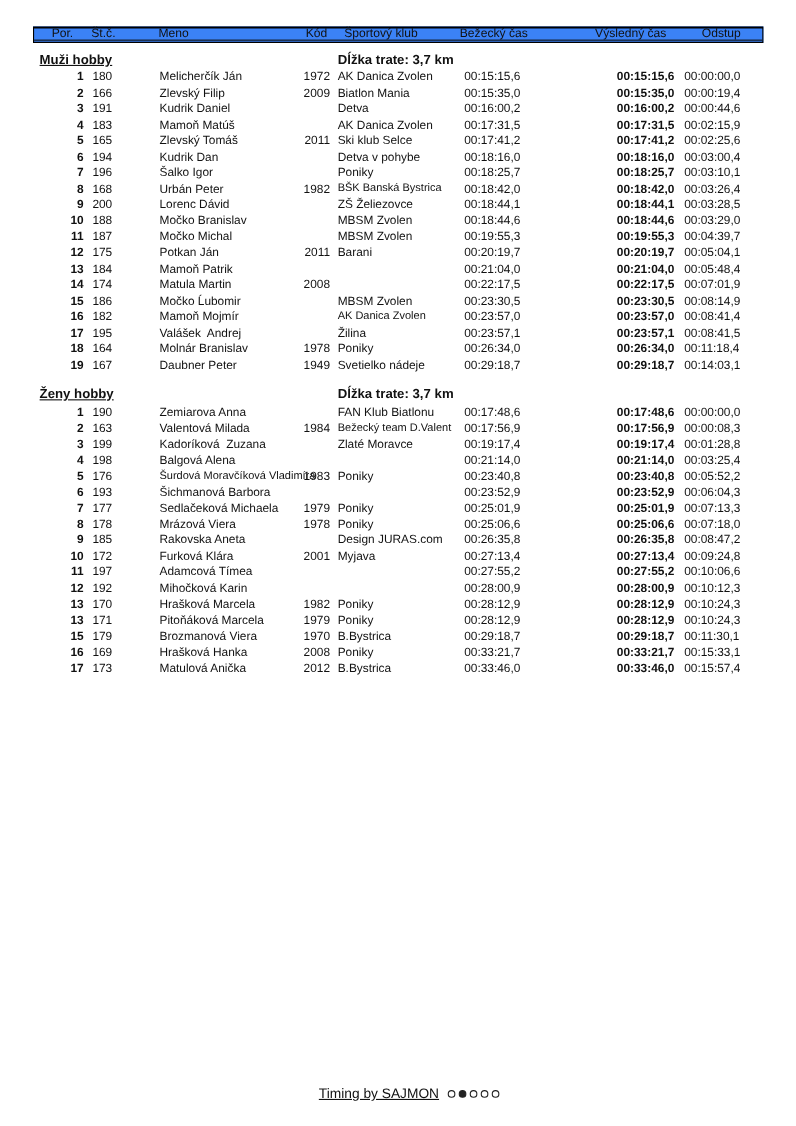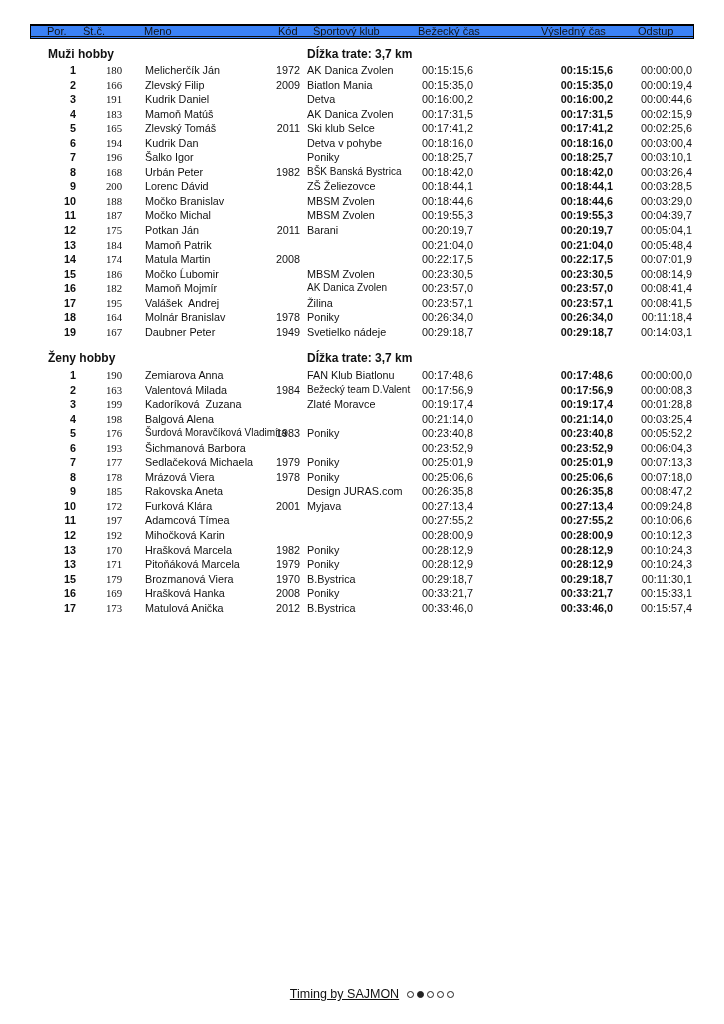--- a/index.html
+++ b/index.html
@@ -26,33 +26,33 @@
   .h-por{left:16px}
   .h-stc{left:52px}
   .h-meno{left:113px}
   .h-kod{left:247px}
   .h-klub{left:282px}
   .h-bez{left:387px}
   .h-vys{left:510px}
   .h-ods{left:607px}
   
   .section-title-row{position:absolute;left:0;width:724px;height:14px;font-weight:bold;font-size:12px;line-height:13px;}
-  .section-title-row .sec-title{position:absolute;left:48px;white-space:pre;}
+  .section-title-row .sec-title{position:absolute;left:36px;white-space:pre;text-decoration:underline;}
   .section-title-row .sec-dist{position:absolute;left:307px;white-space:pre;}
   .rows{position:absolute;left:0;width:724px;}
   .row{position:relative;height:14.55px;font-size:10.8px;line-height:14.55px;}
   .row span{position:absolute;top:0;white-space:pre;overflow:visible;}
   .c-por {left:30px;width:46px;text-align:right;font-weight:bold;}
-  .c-stc {left:100px;width:28px;text-align:center;font-family:Liberation Serif, serif;}
+  .c-stc {left:84px;width:28px;text-align:left;}
   .c-meno{left:145px;width:146px;}
   .c-kod {left:270px;width:30px;text-align:right;}
   .c-klub{left:307px;width:110px;}
   .c-bez {left:422px;width:75px;}
   .c-vys {left:528px;width:85px;text-align:right;font-weight:bold;}
-  .c-ods {left:622px;width:70px;text-align:right;}
+  .c-ods {left:622px;width:70px;}
   .small{font-size:10px;}
   
   .footer{
     position:absolute;left:0;top:985px;width:724px;height:18px;
     display:flex;align-items:center;justify-content:center;
     font-size:12.5px;
     transform:translateX(10px);
   }
   .footer .f-text{white-space:pre;text-decoration:underline;}
   .dots{display:flex;align-items:center;margin-left:8px;gap:3px;}

